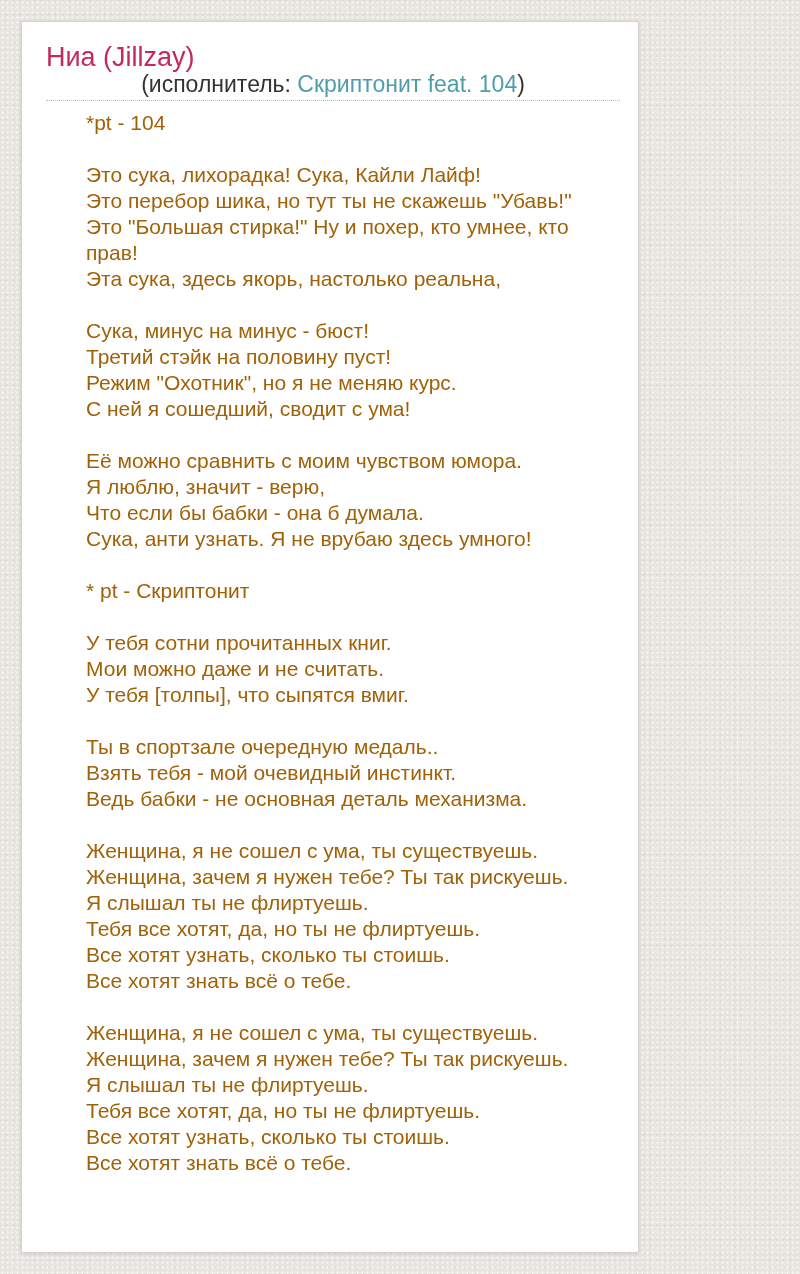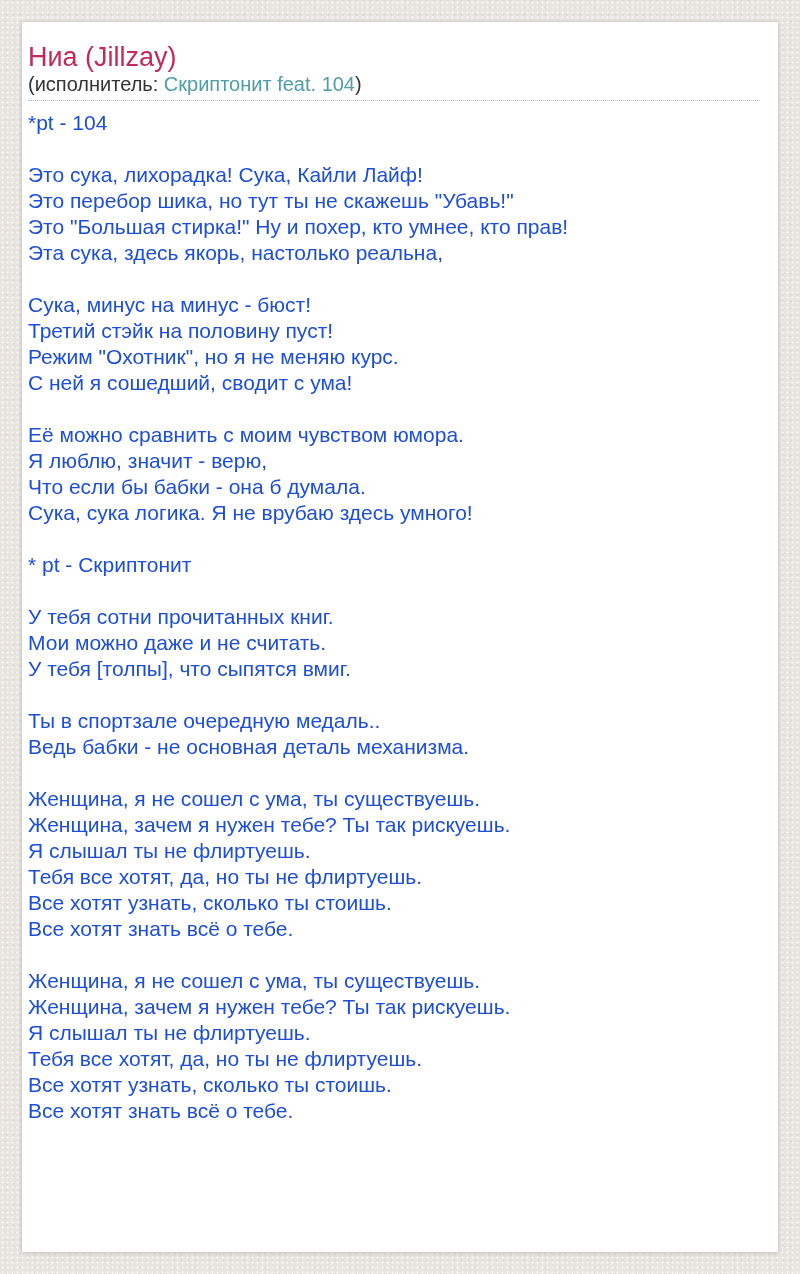--- a/index.html
+++ b/index.html
@@ -16,53 +16,55 @@
     background-image:
       radial-gradient(rgba(255,255,255,0.55) 1px, transparent 1.4px),
       radial-gradient(rgba(190,184,176,0.25) 1px, transparent 1.4px);
     background-size: 5px 5px, 7px 7px;
     background-position: 0 0, 3px 4px;
     overflow: hidden;
   }
   .card {
     box-sizing: border-box;
     margin: 21px;
-    width: 758px;
+    width: 618px;
     height: 1232px;
     background: #ffffff;
     border: 1px solid #d5d1cb;
     box-shadow: 0 1px 4px rgba(0,0,0,0.10);
     border-radius: 2px;
-    padding: 20px 18px 30px 6px;
+    padding: 20px 18px 30px 24px;
     overflow: hidden;
   }
   .page-title {
     margin: 0;
     font-size: 27px;
     line-height: 30px;
     font-weight: 400;
     color: #c5295a;
   }
   .artist-line {
-    font-size: 20px;
+    font-size: 23px;
     line-height: 22px;
     color: #333333;
     padding: 1px 0 5px 0;
     border-bottom: 1px dotted #a5c0ca;
+    text-align: center;
   }
   .artist-link {
     color: #4f9dab;
     text-decoration: none;
     cursor: pointer;
   }
   .lyrics {
     padding-top: 9px;
     font-size: 21px;
     line-height: 26px;
-    color: #1d4ed8;
+    color: #a16207;
+    margin-left: 40px;
   }
   .stanza {
     margin: 0 0 26px 0;
   }
   .lyric-line {
     white-space: pre-wrap;
   }
 </style>
 </head>
 <body>
@@ -87,32 +89,33 @@
       <div class="stanza">
         <div class="lyric-line">Сука, минус на минус - бюст!</div>
         <div class="lyric-line">Третий стэйк на половину пуст!</div>
         <div class="lyric-line">Режим "Охотник", но я не меняю курс.</div>
         <div class="lyric-line">С ней я сошедший, сводит с ума!</div>
       </div>
       <div class="stanza">
         <div class="lyric-line">Её можно сравнить с моим чувством юмора.</div>
         <div class="lyric-line">Я люблю, значит - верю,</div>
         <div class="lyric-line">Что если бы бабки - она б думала.</div>
-        <div class="lyric-line">Сука, сука логика. Я не врубаю здесь умного!</div>
+        <div class="lyric-line">Сука, анти узнать. Я не врубаю здесь умного!</div>
       </div>
       <div class="stanza">
         <div class="lyric-line">* pt - Скриптонит</div>
       </div>
       <div class="stanza">
         <div class="lyric-line">У тебя сотни прочитанных книг.</div>
         <div class="lyric-line">Мои можно даже и не считать.</div>
         <div class="lyric-line">У тебя [толпы], что сыпятся вмиг.</div>
       </div>
       <div class="stanza">
         <div class="lyric-line">Ты в спортзале очередную медаль..</div>
+        <div class="lyric-line">Взять тебя - мой очевидный инстинкт.</div>
         <div class="lyric-line">Ведь бабки - не основная деталь механизма.</div>
       </div>
       <div class="stanza">
         <div class="lyric-line">Женщина, я не сошел с ума, ты существуешь.</div>
         <div class="lyric-line">Женщина, зачем я нужен тебе? Ты так рискуешь.</div>
         <div class="lyric-line">Я слышал ты не флиртуешь.</div>
         <div class="lyric-line">Тебя все хотят, да, но ты не флиртуешь.</div>
         <div class="lyric-line">Все хотят узнать, сколько ты стоишь.</div>
         <div class="lyric-line">Все хотят знать всё о тебе.</div>
       </div>

